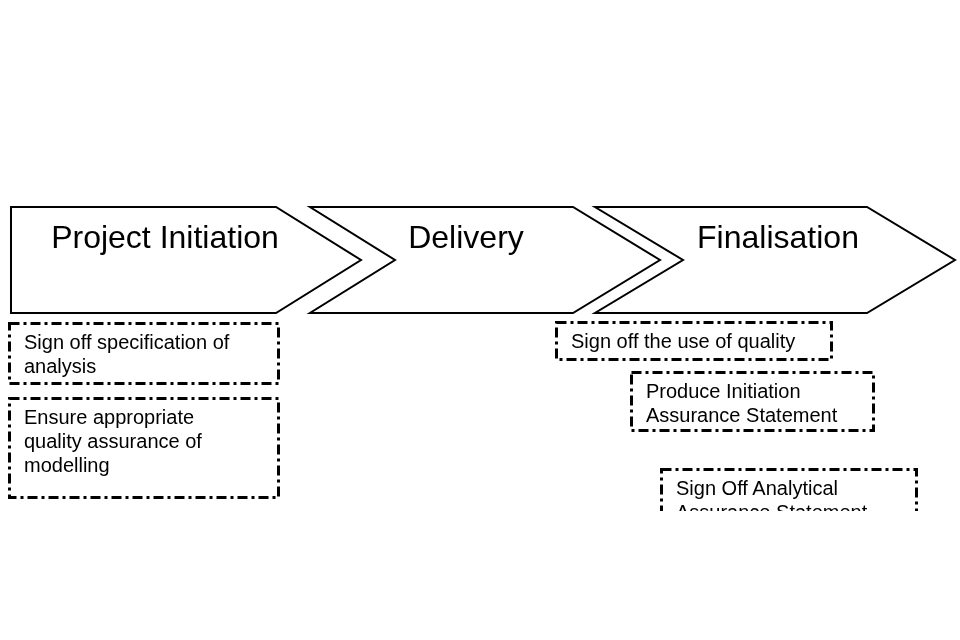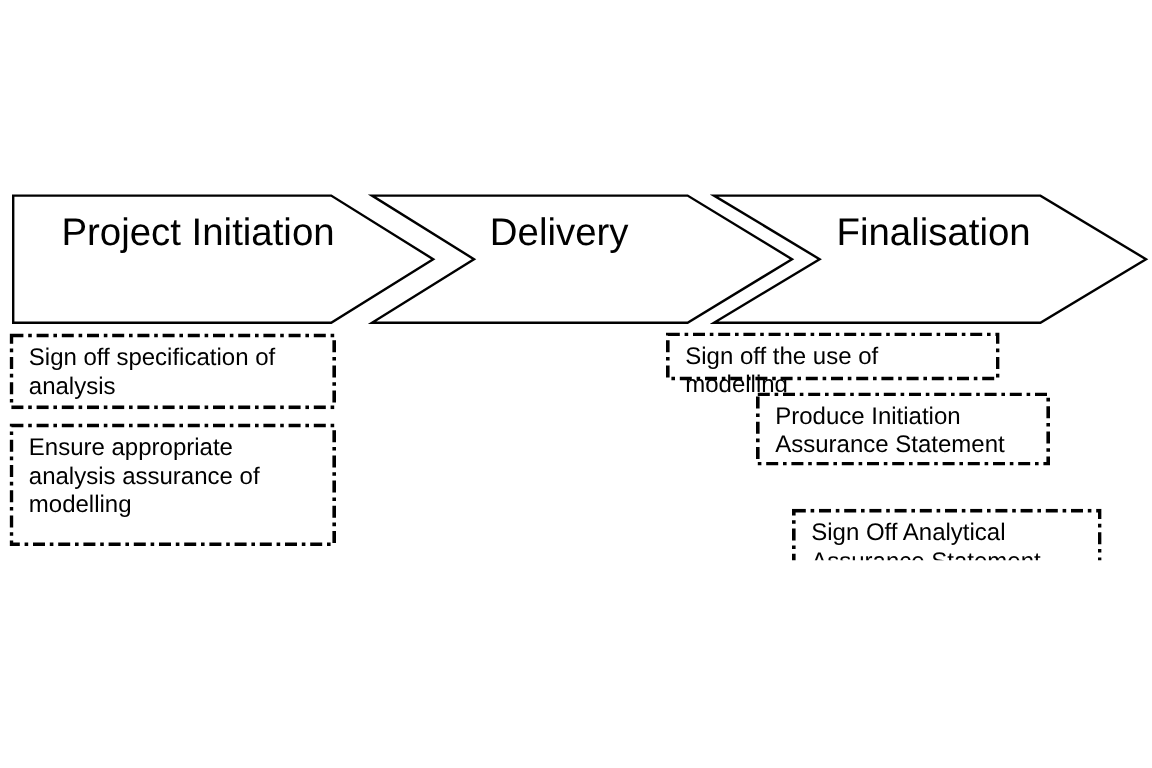--- a/index.html
+++ b/index.html
@@ -8,20 +8,21 @@
     background: #ffffff;
   }
   .canvas {
     position: relative;
     width: 960px;
     height: 467px;
     background: #ffffff;
     overflow: hidden;
     font-family: "Liberation Sans", sans-serif;
     color: #000000;
+    margin-top: 44px;
   }
   .arrows-layer {
     position: absolute;
     left: 0;
     top: 0;
   }
   .arrow {
     fill: #ffffff;
     stroke: #000000;
     stroke-width: 2;
@@ -86,30 +87,30 @@
     </svg>
     <div class="task-text">Sign off specification of
 analysis</div>
   </div>
 
   <div class="task-box" style="left:8px; top:353px; width:272px; height:102px">
     <svg class="border-svg" width="272" height="102">
       <rect x="1.5" y="1.5" width="269" height="99"></rect>
     </svg>
     <div class="task-text">Ensure appropriate
-analysis assurance of
+quality assurance of
 modelling</div>
   </div>
 
 
   <div class="task-box" style="left:555px; top:277px; width:278px; height:40px">
     <svg class="border-svg" width="278" height="40">
       <rect x="1.5" y="1.5" width="275" height="37"></rect>
     </svg>
-    <div class="task-text">Sign off the use of modelling</div>
+    <div class="task-text">Sign off the use of quality</div>
   </div>
 
   <div class="task-box" style="left:630px; top:327px; width:245px; height:61px">
     <svg class="border-svg" width="245" height="61">
       <rect x="1.5" y="1.5" width="242" height="58"></rect>
     </svg>
     <div class="task-text">Produce Initiation
 Assurance Statement</div>
   </div>
 

